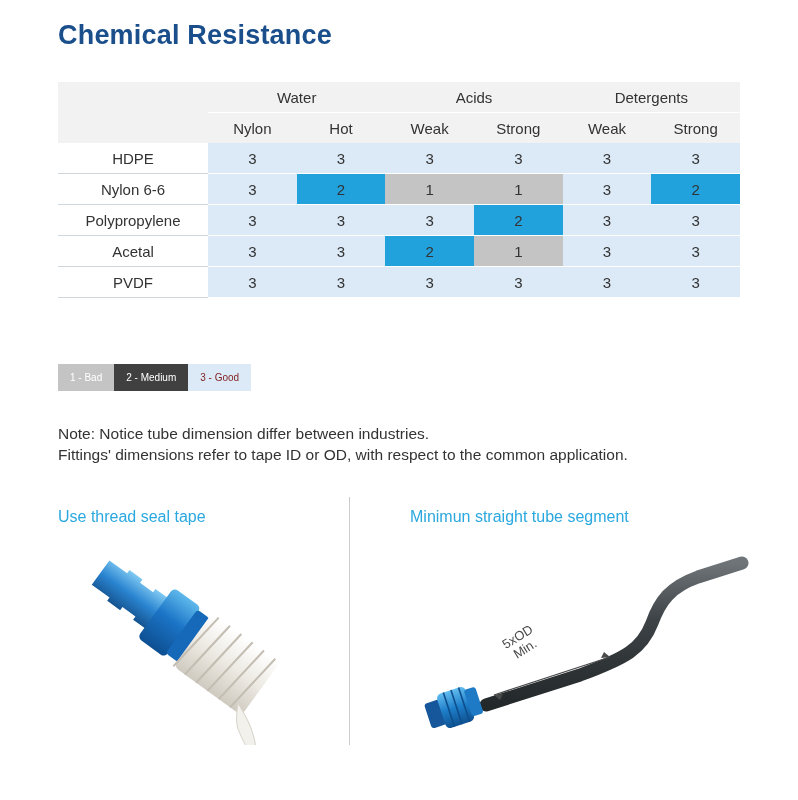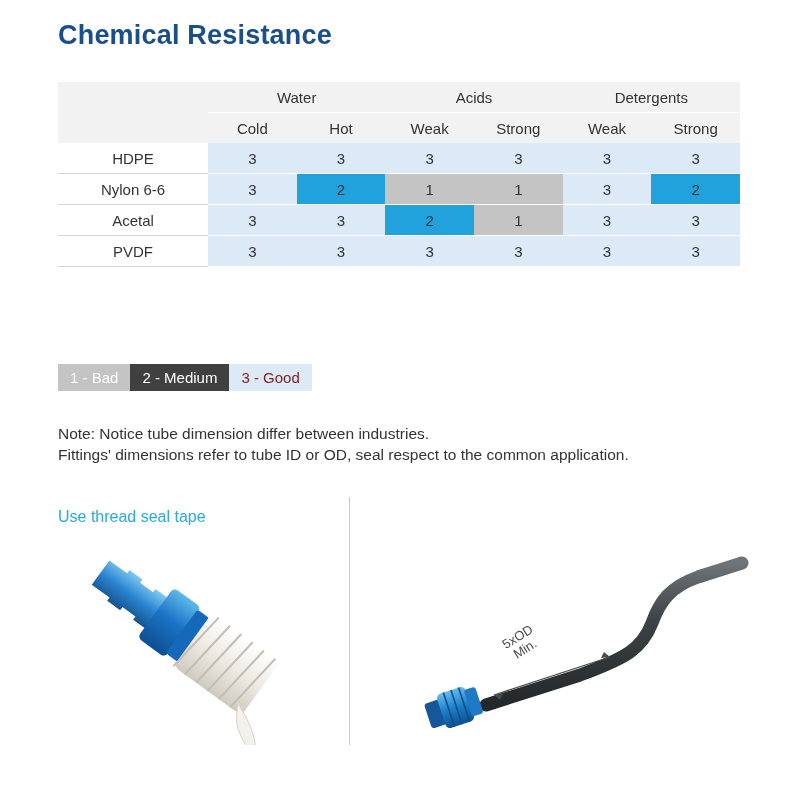--- a/index.html
+++ b/index.html
@@ -78,21 +78,21 @@
   .v3 { background: #dceaf7; }
   .v2 { background: #22a2dd; color: #ffffff; }
   .v1 { background: #c4c4c4; color: #ffffff; }
 
   
   .legend {
     position: absolute;
     left: 58px;
     top: 364px;
     display: flex;
-    font-size: 15px;
+    font-size: 10px;
   }
   .legend div {
     padding: 4px 12px;
     line-height: 19px;
   }
   .lg-bad { background: #c4c4c4; color: #ffffff; }
   .lg-med { background: #404040; color: #ffffff; }
   .lg-good { background: #dceaf7; color: #7f1d1d; }
 
   
@@ -150,21 +150,21 @@
   <table class="chem">
     <tbody>
       <tr>
         <td class="corner"></td>
         <td class="grp-head" colspan="2">Water</td>
         <td class="grp-head" colspan="2">Acids</td>
         <td class="grp-head" colspan="2">Detergents</td>
       </tr>
       <tr>
         <td class="corner"></td>
-        <td class="sub-head">Cold</td>
+        <td class="sub-head">Nylon</td>
         <td class="sub-head">Hot</td>
         <td class="sub-head">Weak</td>
         <td class="sub-head">Strong</td>
         <td class="sub-head">Weak</td>
         <td class="sub-head">Strong</td>
       </tr>
 
 
       <tr>
         <td class="rowlabel">HDPE</td>
@@ -179,20 +179,29 @@
       <tr>
         <td class="rowlabel">Nylon 6-6</td>
         <td class="v v3">3</td>
         <td class="v v2">2</td>
         <td class="v v1">1</td>
         <td class="v v1">1</td>
         <td class="v v3">3</td>
         <td class="v v2">2</td>
       </tr>
 
+      <tr>
+        <td class="rowlabel">Polypropylene</td>
+        <td class="v v3">3</td>
+        <td class="v v3">3</td>
+        <td class="v v3">3</td>
+        <td class="v v2">2</td>
+        <td class="v v3">3</td>
+        <td class="v v3">3</td>
+      </tr>
 
       <tr>
         <td class="rowlabel">Acetal</td>
         <td class="v v3">3</td>
         <td class="v v3">3</td>
         <td class="v v2">2</td>
         <td class="v v1">1</td>
         <td class="v v3">3</td>
         <td class="v v3">3</td>
       </tr>
@@ -210,26 +219,27 @@
   </table>
 
   <div class="legend">
     <div class="lg-bad">1 - Bad</div>
     <div class="lg-med">2 - Medium</div>
     <div class="lg-good">3 - Good</div>
   </div>
 
   <div class="notes">
     <div>Note: Notice tube dimension differ between industries.</div>
-    <div>Fittings' dimensions refer to tube ID or OD, seal respect to the common application.</div>
+    <div>Fittings' dimensions refer to tape ID or OD, with respect to the common application.</div>
   </div>
 
   <div class="divider"></div>
 
   <div class="panel-title" id="pt-left">Use thread seal tape</div>
+  <div class="panel-title" id="pt-right">Minimun straight tube segment</div>
 
   <svg class="fig" id="fig-left" viewBox="0 0 270 200">
     <defs>
       <linearGradient id="blueG" x1="0" y1="0" x2="0" y2="1">
         <stop offset="0%" stop-color="#5fb9ec"></stop>
         <stop offset="45%" stop-color="#1b74c6"></stop>
         <stop offset="100%" stop-color="#0d4f92"></stop>
       </linearGradient>
       <linearGradient id="blueG2" x1="0" y1="0" x2="0" y2="1">
         <stop offset="0%" stop-color="#7fc9f2"></stop>

